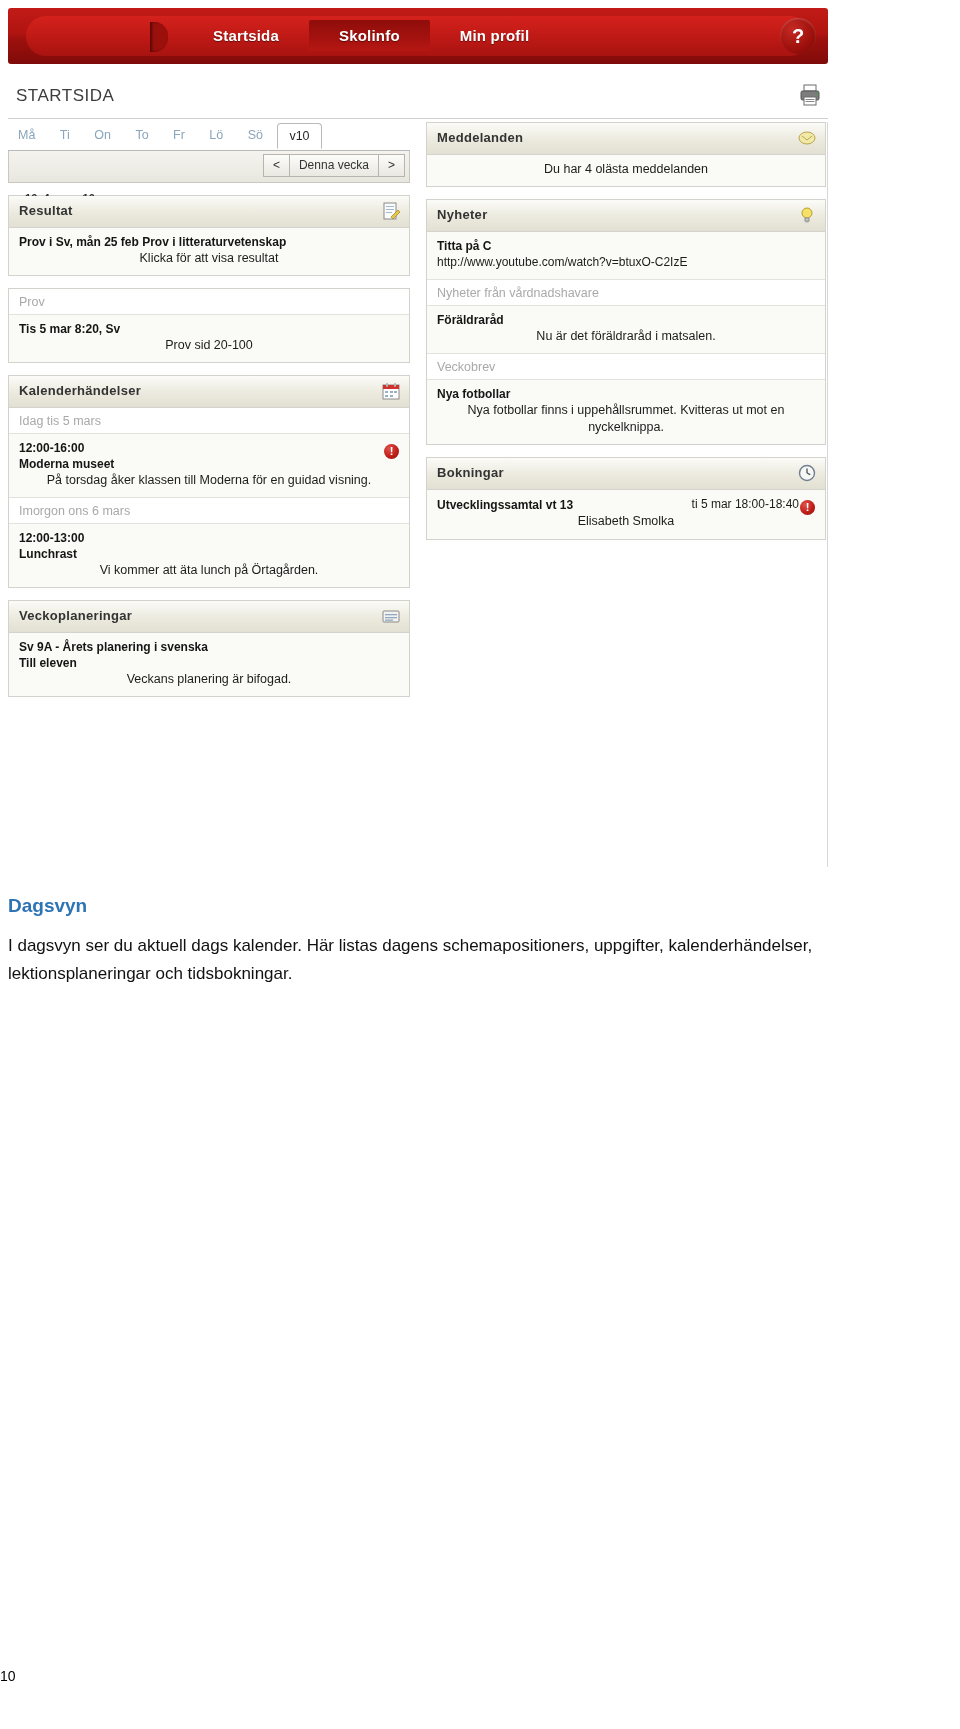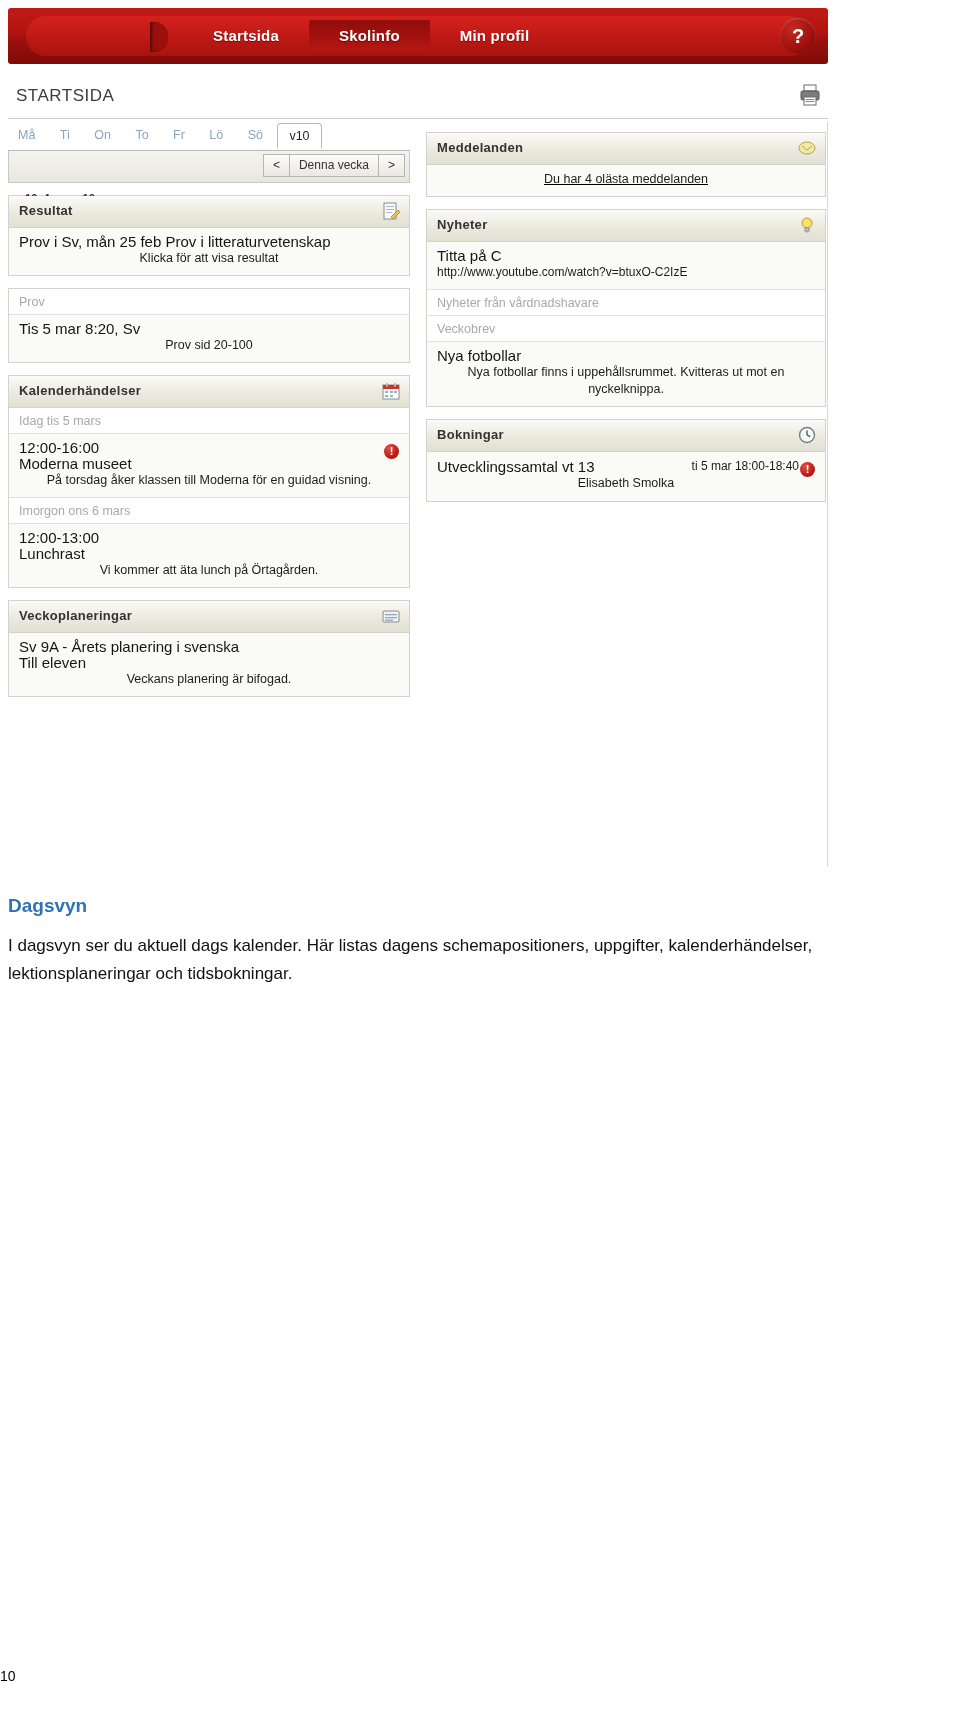--- a/index.html
+++ b/index.html
@@ -245,22 +245,22 @@
     border-bottom: 1px solid #e3e2dc;
   }
   .row-item {
     padding: 6px 10px 8px 10px;
     background: #fafaf6;
     border-bottom: 1px solid #e3e2dc;
     position: relative;
   }
   .row-item:last-child { border-bottom: none; }
   .t-bold {
-    font-size: 15px;
-    font-weight: normal;
+    font-size: 12px;
+    font-weight: bold;
     color: #151515;
     line-height: 16px;
   }
   .t-norm {
     font-size: 12.5px;
     color: #1c1c1c;
     line-height: 17px;
     text-align: center;
   }
   .t-mono-url {
@@ -453,21 +453,21 @@
           <div class="t-bold">Sv 9A - Årets planering i svenska</div>
           <div class="t-bold">Till eleven</div>
           <div class="t-norm">Veckans planering är bifogad.</div>
         </div>
       </div>
 
     </div>
 
     <div class="col-right">
 
-      <div class="panel" style="margin-top:10px;text-decoration:underline;">
+      <div class="panel" style="margin-top:0;">
         <div class="panel-head">
           <div class="ttl">Meddelanden</div>
           <div class="hicon">
             <svg width="20" height="20" viewBox="0 0 20 20">
               <ellipse cx="10" cy="10" rx="8" ry="6" fill="#f2e9a8" stroke="#b9a54a"></ellipse>
               <path d="M5 8 L10 12 L15 8" fill="none" stroke="#b9a54a" stroke-width="1"></path>
             </svg>
           </div>
         </div>
         <div class="row-item">
@@ -484,20 +484,24 @@
               <rect x="8" y="13" width="4" height="3" fill="#cbcbcb" stroke="#8f8f8f"></rect>
               <rect x="8.5" y="16" width="3" height="1.5" fill="#a8a8a8"></rect>
             </svg>
           </div>
         </div>
         <div class="row-item">
           <div class="t-bold">Titta på C</div>
           <div class="t-mono-url">http://www.youtube.com/watch?v=btuxO-C2IzE</div>
         </div>
         <div class="sub-head">Nyheter från vårdnadshavare</div>
+        <div class="row-item">
+          <div class="t-bold">Föräldraråd</div>
+          <div class="t-norm">Nu är det föräldraråd i matsalen.</div>
+        </div>
         <div class="sub-head">Veckobrev</div>
         <div class="row-item">
           <div class="t-bold">Nya fotbollar</div>
           <div class="t-norm">Nya fotbollar finns i uppehållsrummet. Kvitteras ut mot en nyckelknippa.</div>
         </div>
       </div>
 
       <div class="panel">
         <div class="panel-head">
           <div class="ttl">Bokningar</div>

